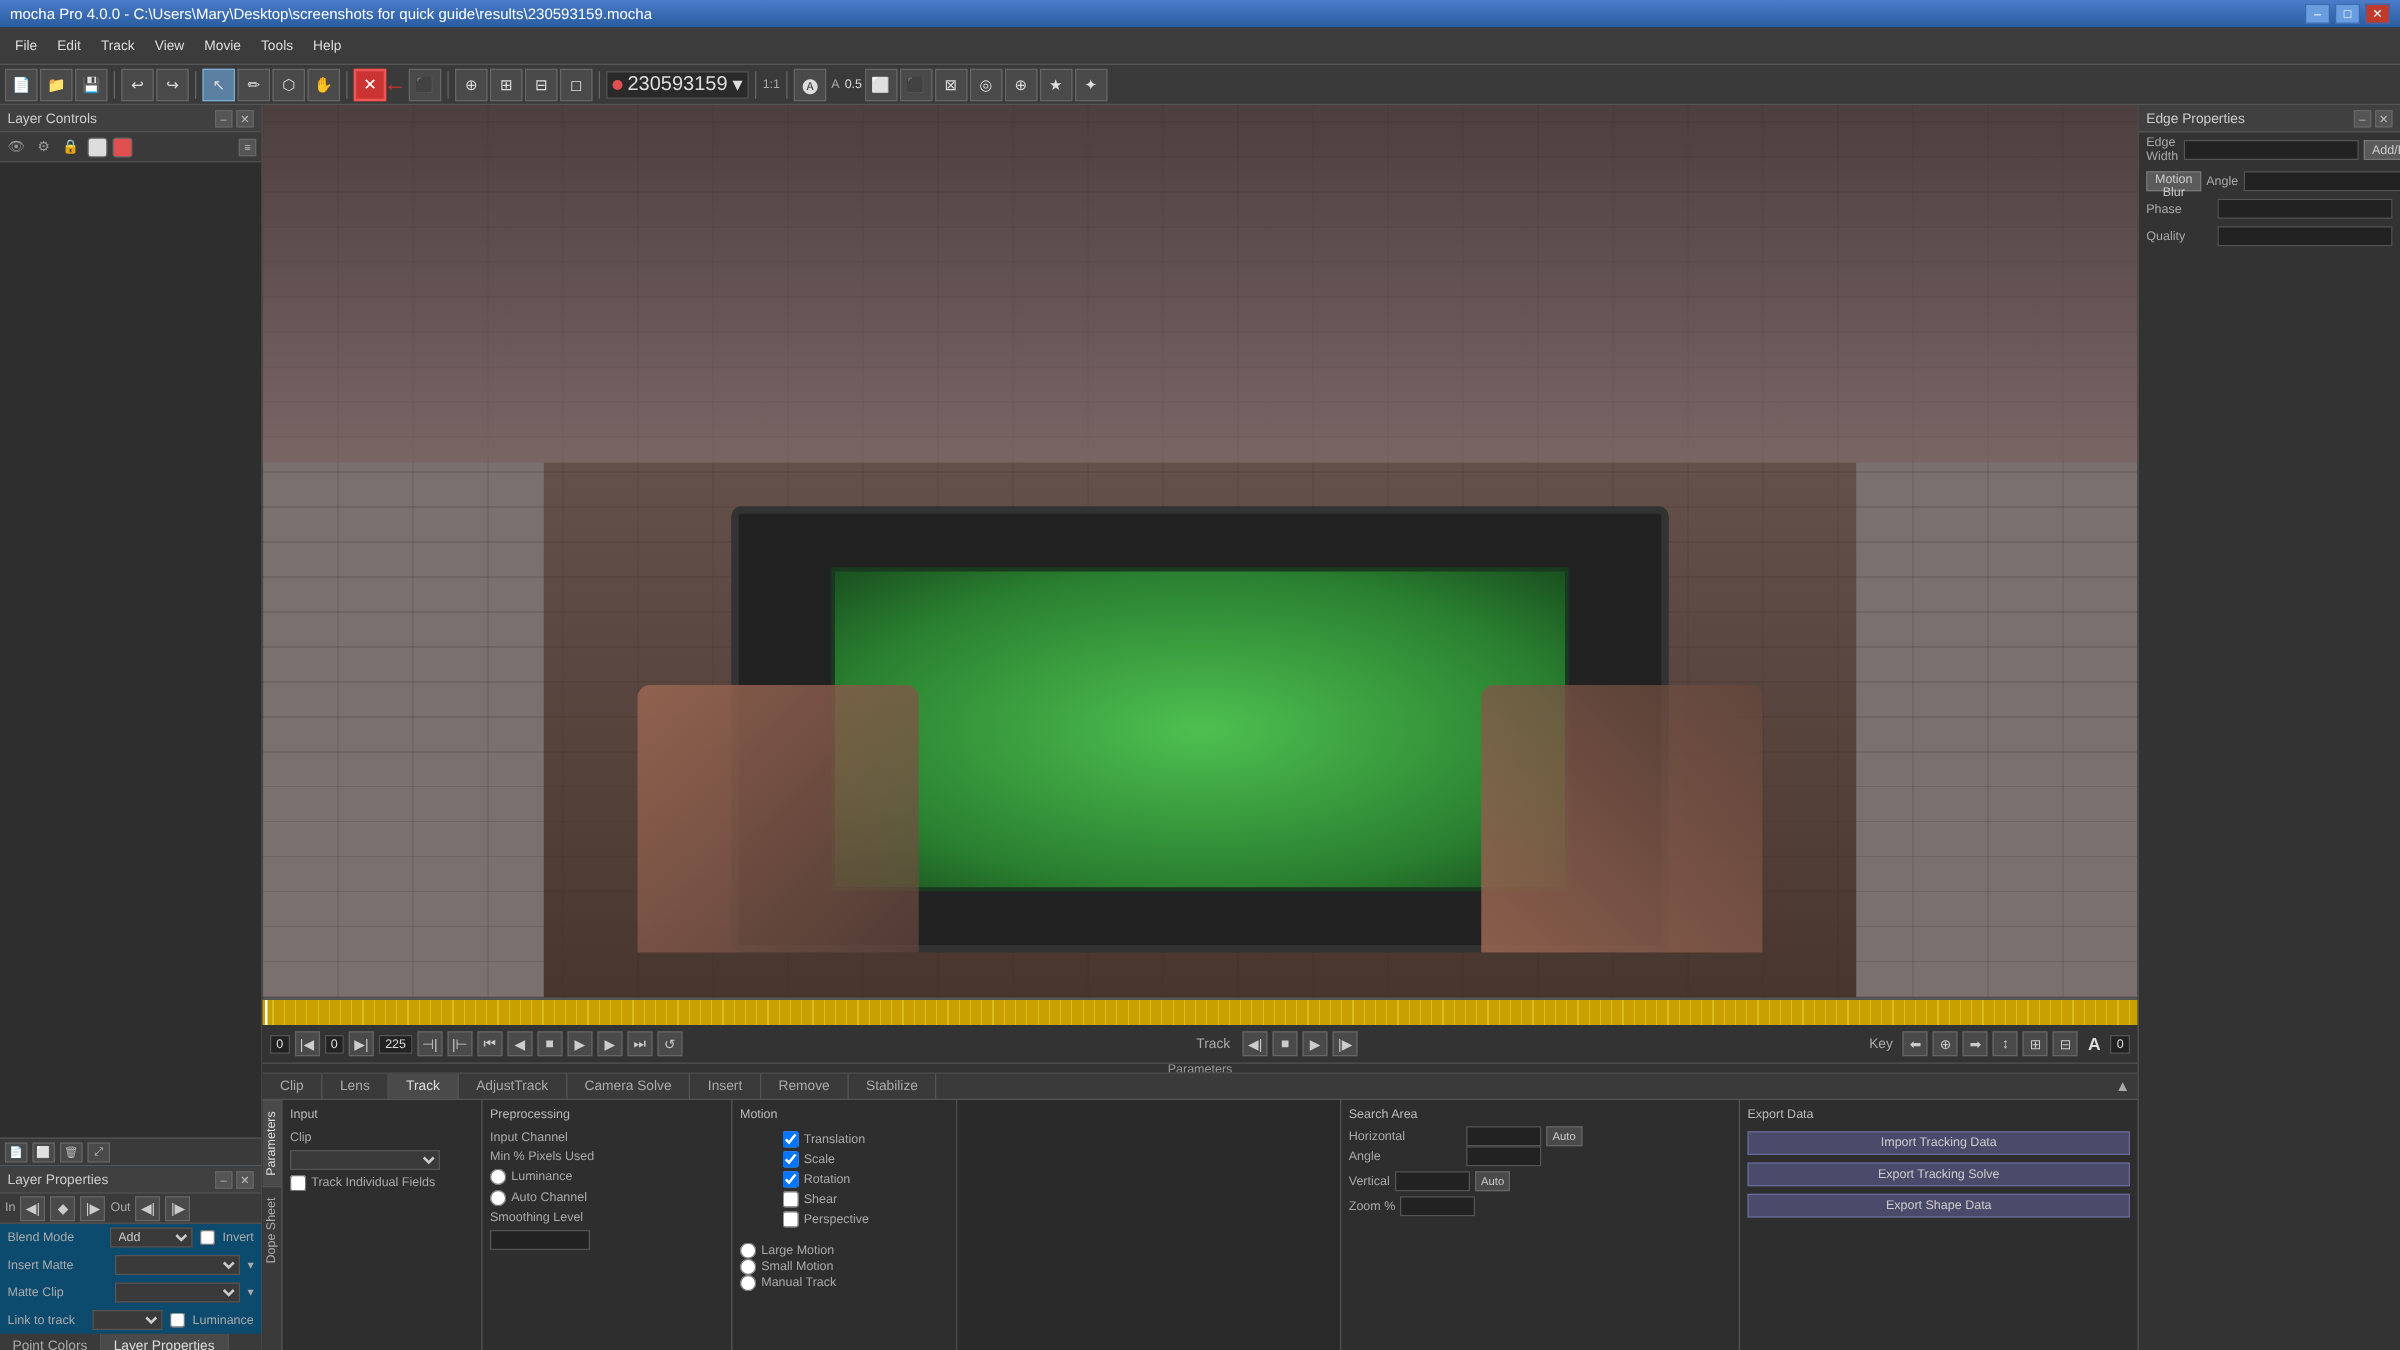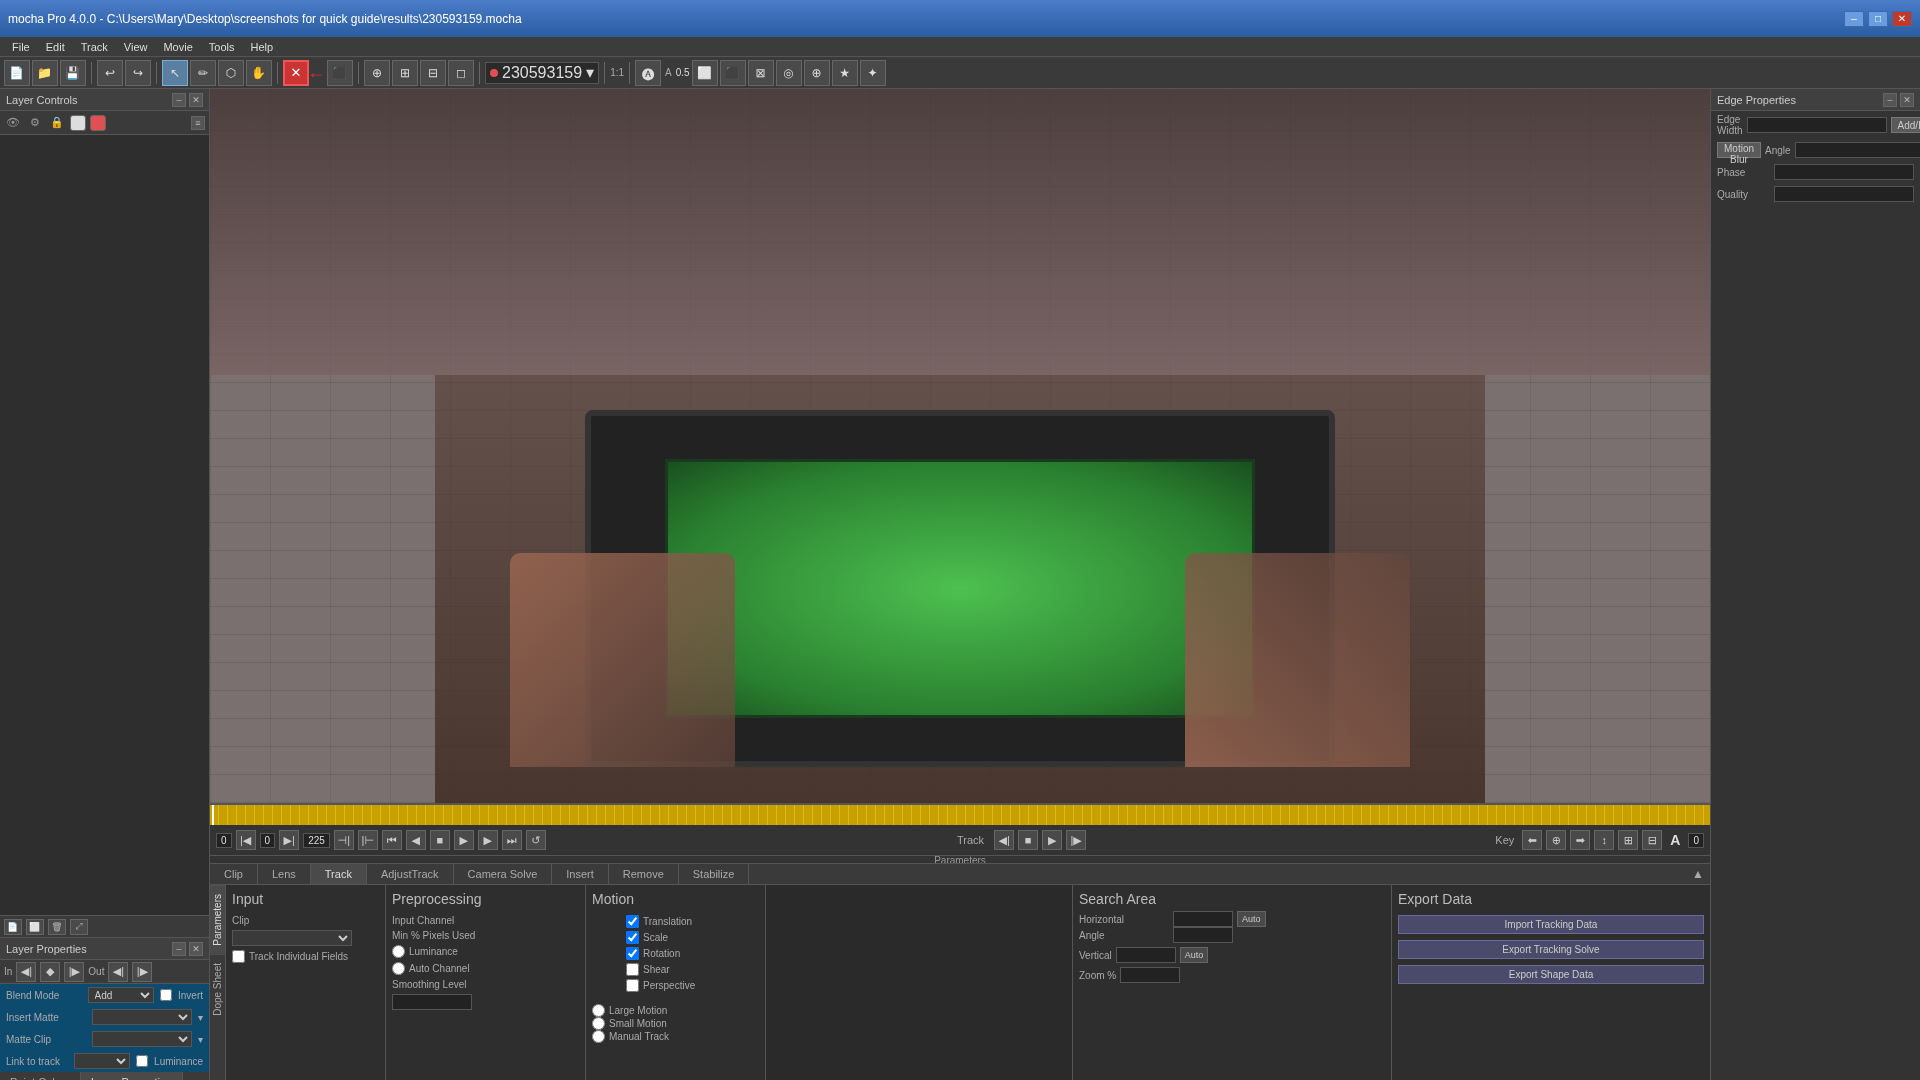--- a/index.html
+++ b/index.html
@@ -10,21 +10,21 @@
       font-family: 'Arial', sans-serif;
       font-size: 11px;
       color: #ccc;
       overflow: hidden;
       user-select: none;
     }
 
     
     #title-bar {
       width: 100%;
-      height: 37px;
+      height: 22px;
       background: linear-gradient(to bottom, #4a7cc9, #2a5ca0);
       display: flex;
       align-items: center;
       justify-content: space-between;
       padding: 0 8px;
       color: white;
       font-size: 12px;
       gap: 19px;
     }
     #title-bar-controls {
@@ -41,21 +41,21 @@
       display: flex;
       align-items: center;
       justify-content: center;
       cursor: pointer;
     }
     .title-btn.close { background: #c0392b; }
 
     
     #menu-bar {
       width: 100%;
-      height: 20px;
+      height: 30px;
       background: #3c3c3c;
       display: flex;
       align-items: center;
       padding: 0 4px;
       border-bottom: 1px solid #555;
     }
     .menu-item {
       padding: 2px 8px;
       color: #ddd;
       cursor: pointer;
@@ -416,21 +416,21 @@
     }
 
     .params-section {
       border-right: 1px solid #555;
       padding: 6px;
       display: flex;
       flex-direction: column;
       gap: 4px;
     }
     .params-section-title {
-      font-size: 14px;
+      font-size: 10px;
       color: #bbb;
       margin-bottom: 4px;
     }
     .params-field {
       display: flex;
       align-items: center;
       gap: 4px;
       font-size: 10px;
       color: #aaa;
     }

